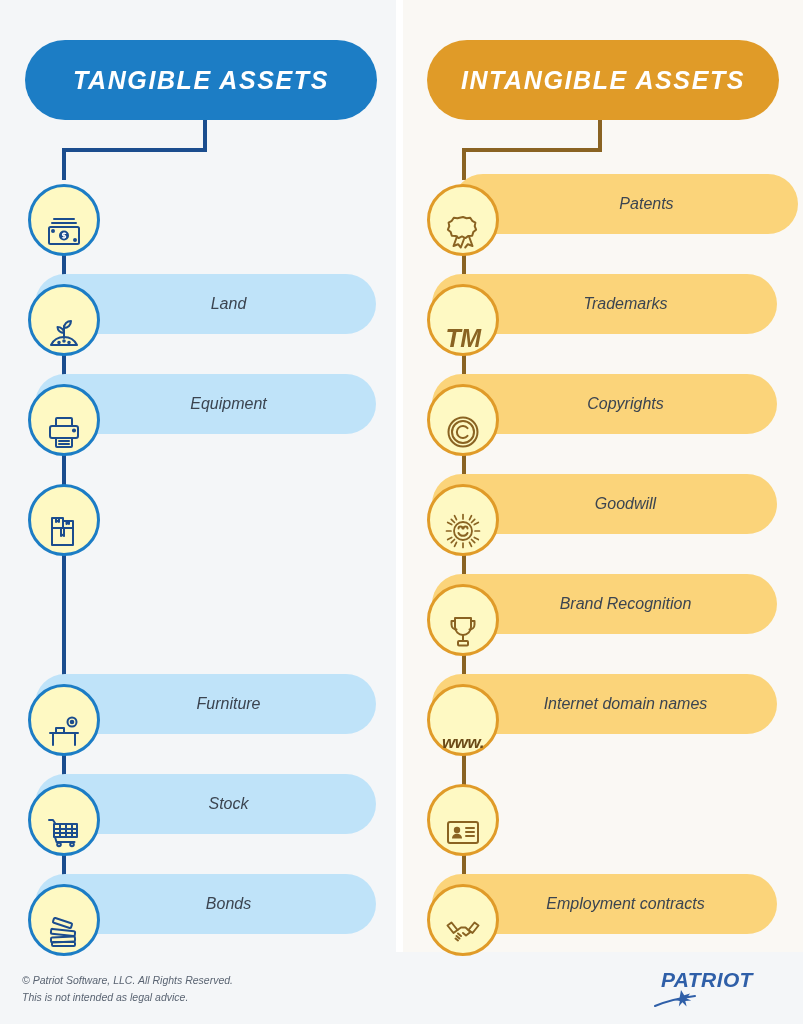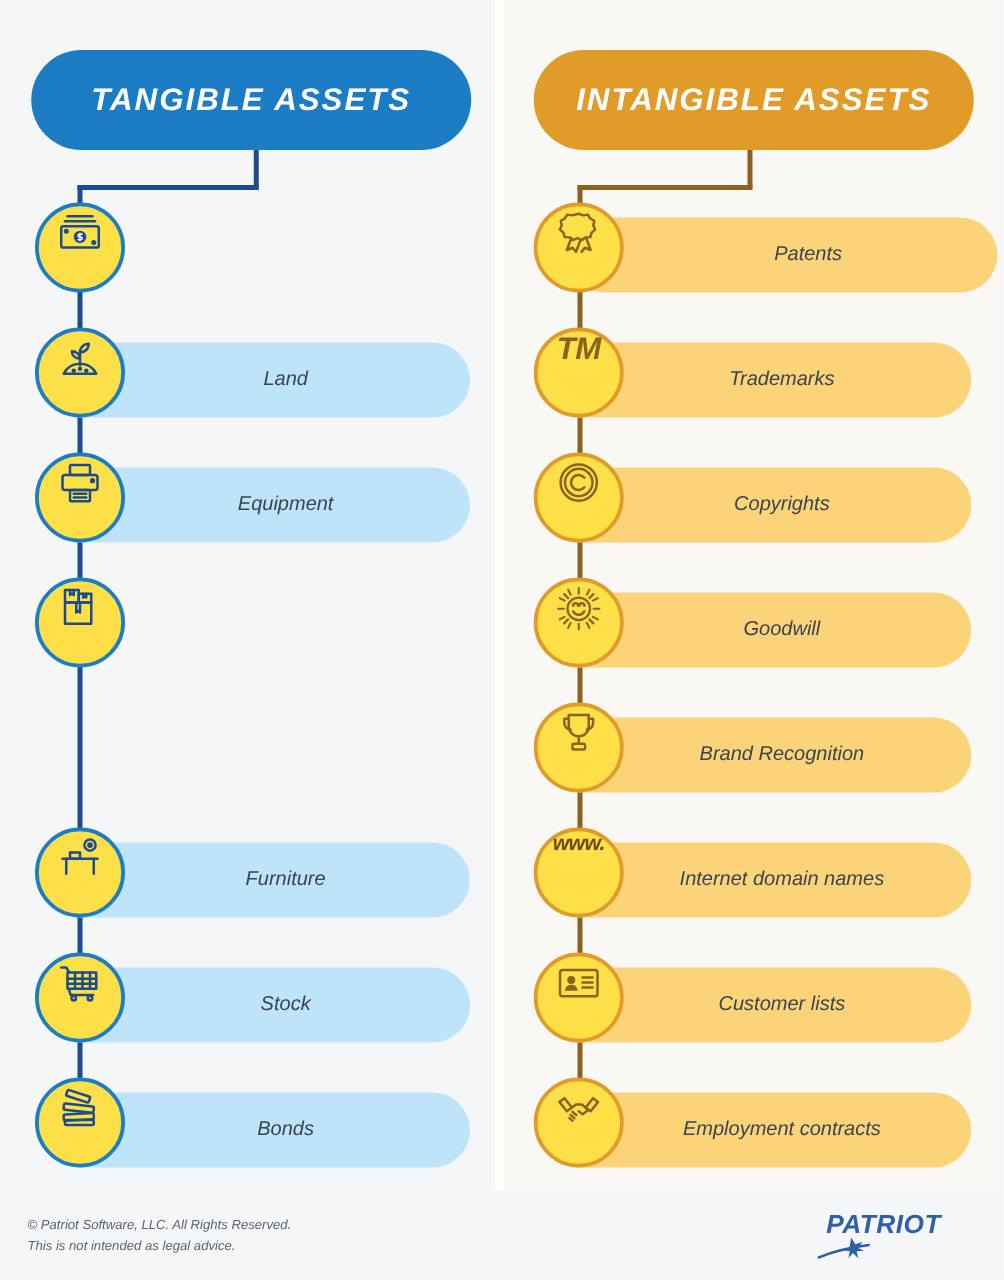--- a/index.html
+++ b/index.html
@@ -138,27 +138,27 @@
     font-size: 16px;
     color: #3b4450;
     z-index: 2;
   }
   .column.left  .pill { left: 35px;  width: 341px; background: #bfe3f9; padding-left: 46px; }
   .column.right .pill { left: 432px; width: 345px; background: #fbd47a; padding-left: 42px; }
 
   
   .node {
     position: absolute;
-    top: 8px;
+    top: 30px;
     width: 72px;
     height: 72px;
     border-radius: 50%;
-    background: #fde047;
+    background: #fef9c3;
     display: flex;
-    align-items: flex-start;
+    align-items: flex-end;
     justify-content: center;
     z-index: 3;
   }
   .column.left  .node { left: 28px;  border: 3.5px solid #1c7dc5; }
   .column.right .node { left: 427px; border: 3.5px solid #e09b28; }
 
   .node svg { display: block; }
 
   .tm-text {
     font-size: 25px;
@@ -431,21 +431,20 @@
     </div>
 
     <div class="row" style="top:654px">
       <div class="pill" style="left:29px;">Internet domain names</div>
       <div class="node" style="left:24px;">
         <span class="www-text" style="color:#6b4a17;">www.</span>
       </div>
     </div>
 
     <div class="row" style="top:754px">
-      <div class="pill" style="left:29px;">Customer lists</div>
       <div class="node" style="left:24px;">
         <svg width="42" height="42" viewBox="0 0 42 42" fill="none" stroke="#8a6322" stroke-width="2" stroke-linecap="round" stroke-linejoin="round">
           <rect x="6" y="11" width="30" height="21" rx="2"></rect>
           <circle cx="15" cy="19" r="3.2" fill="#8a6322" stroke="none"></circle>
           <path d="M10 27.5c0-3 2.2-4.8 5-4.8s5 1.8 5 4.8z" fill="#8a6322" stroke="none"></path>
           <line x1="24" y1="17" x2="32" y2="17"></line>
           <line x1="24" y1="21" x2="32" y2="21"></line>
           <line x1="24" y1="25" x2="32" y2="25"></line>
         </svg>
       </div>

